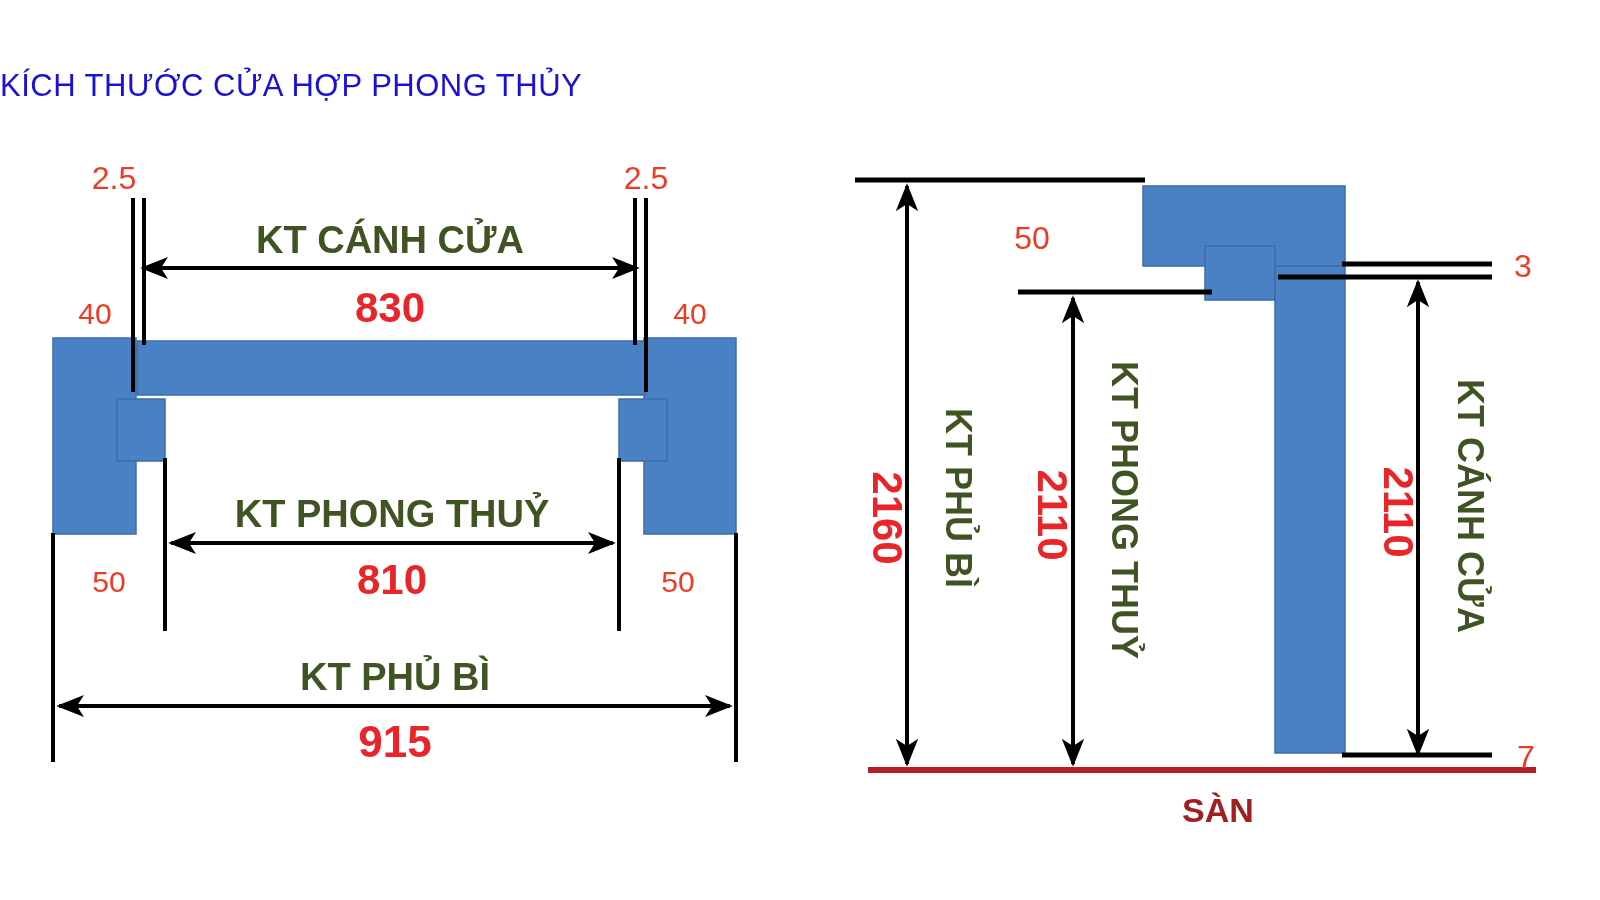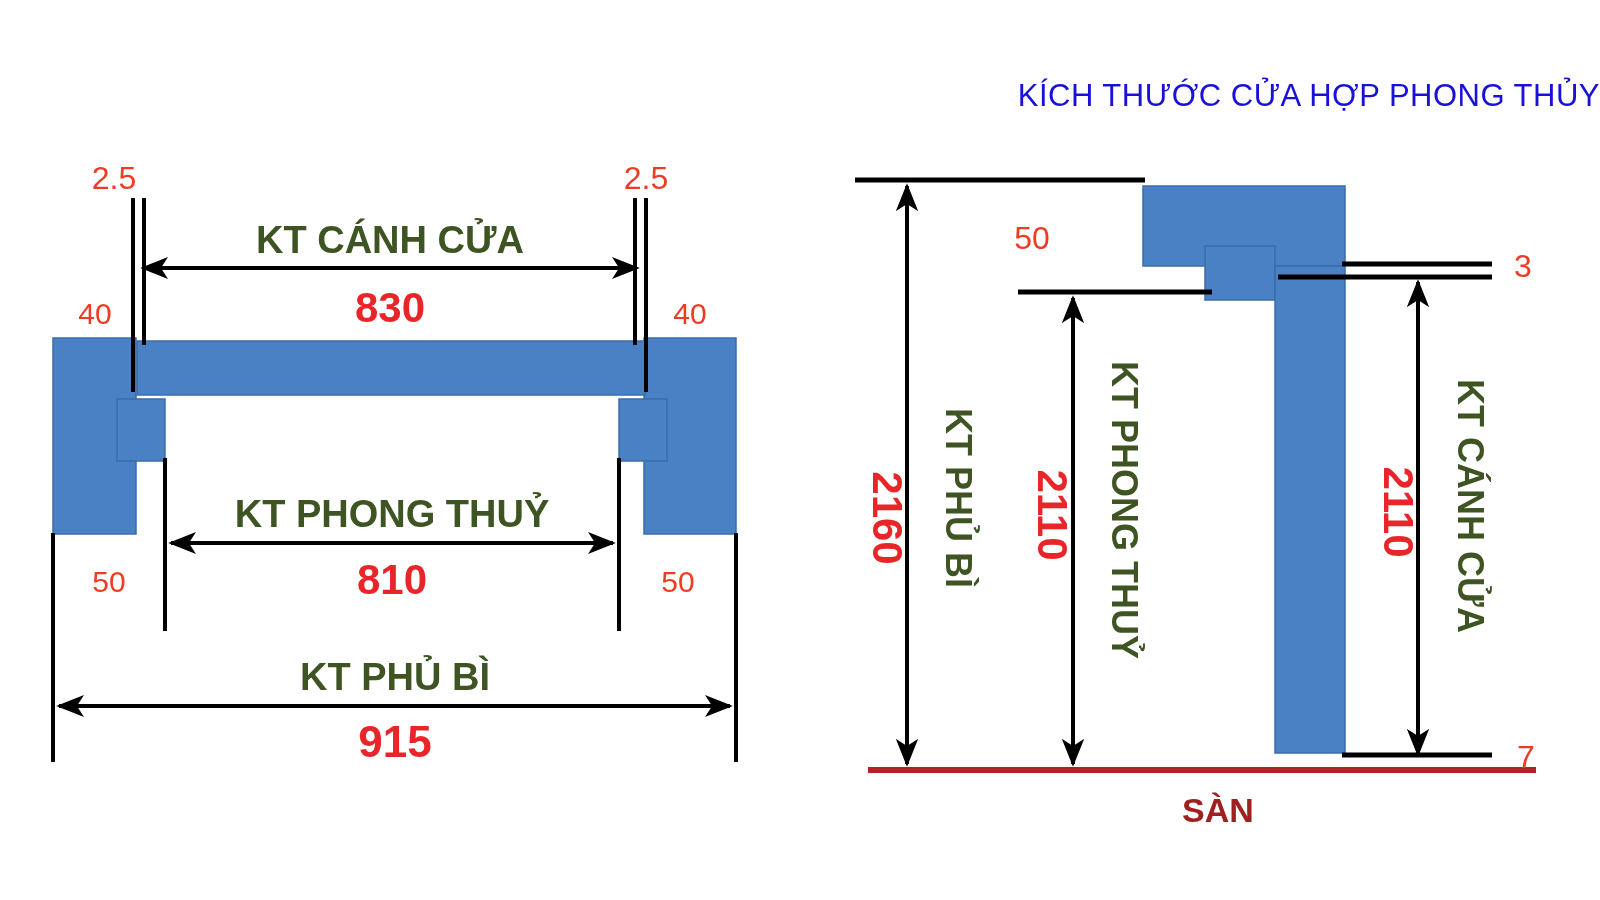--- a/index.html
+++ b/index.html
@@ -11,23 +11,23 @@
     position: relative;
     width: 1600px;
     height: 900px;
     background: #ffffff;
     overflow: hidden;
     font-family: "Liberation Sans", sans-serif;
   }
   #title {
     position: absolute;
     left: 0;
-    top: 78px;
+    top: 68px;
     width: 1600px;
-    text-align: right;
+    text-align: left;
     color: #1a11d8;
     font-size: 31px;
     font-weight: 400;
     letter-spacing: 0.5px;
     font-family: "Liberation Sans", sans-serif;
     white-space: nowrap;
   }
   #diagram-svg {
     position: absolute;
     left: 0;

